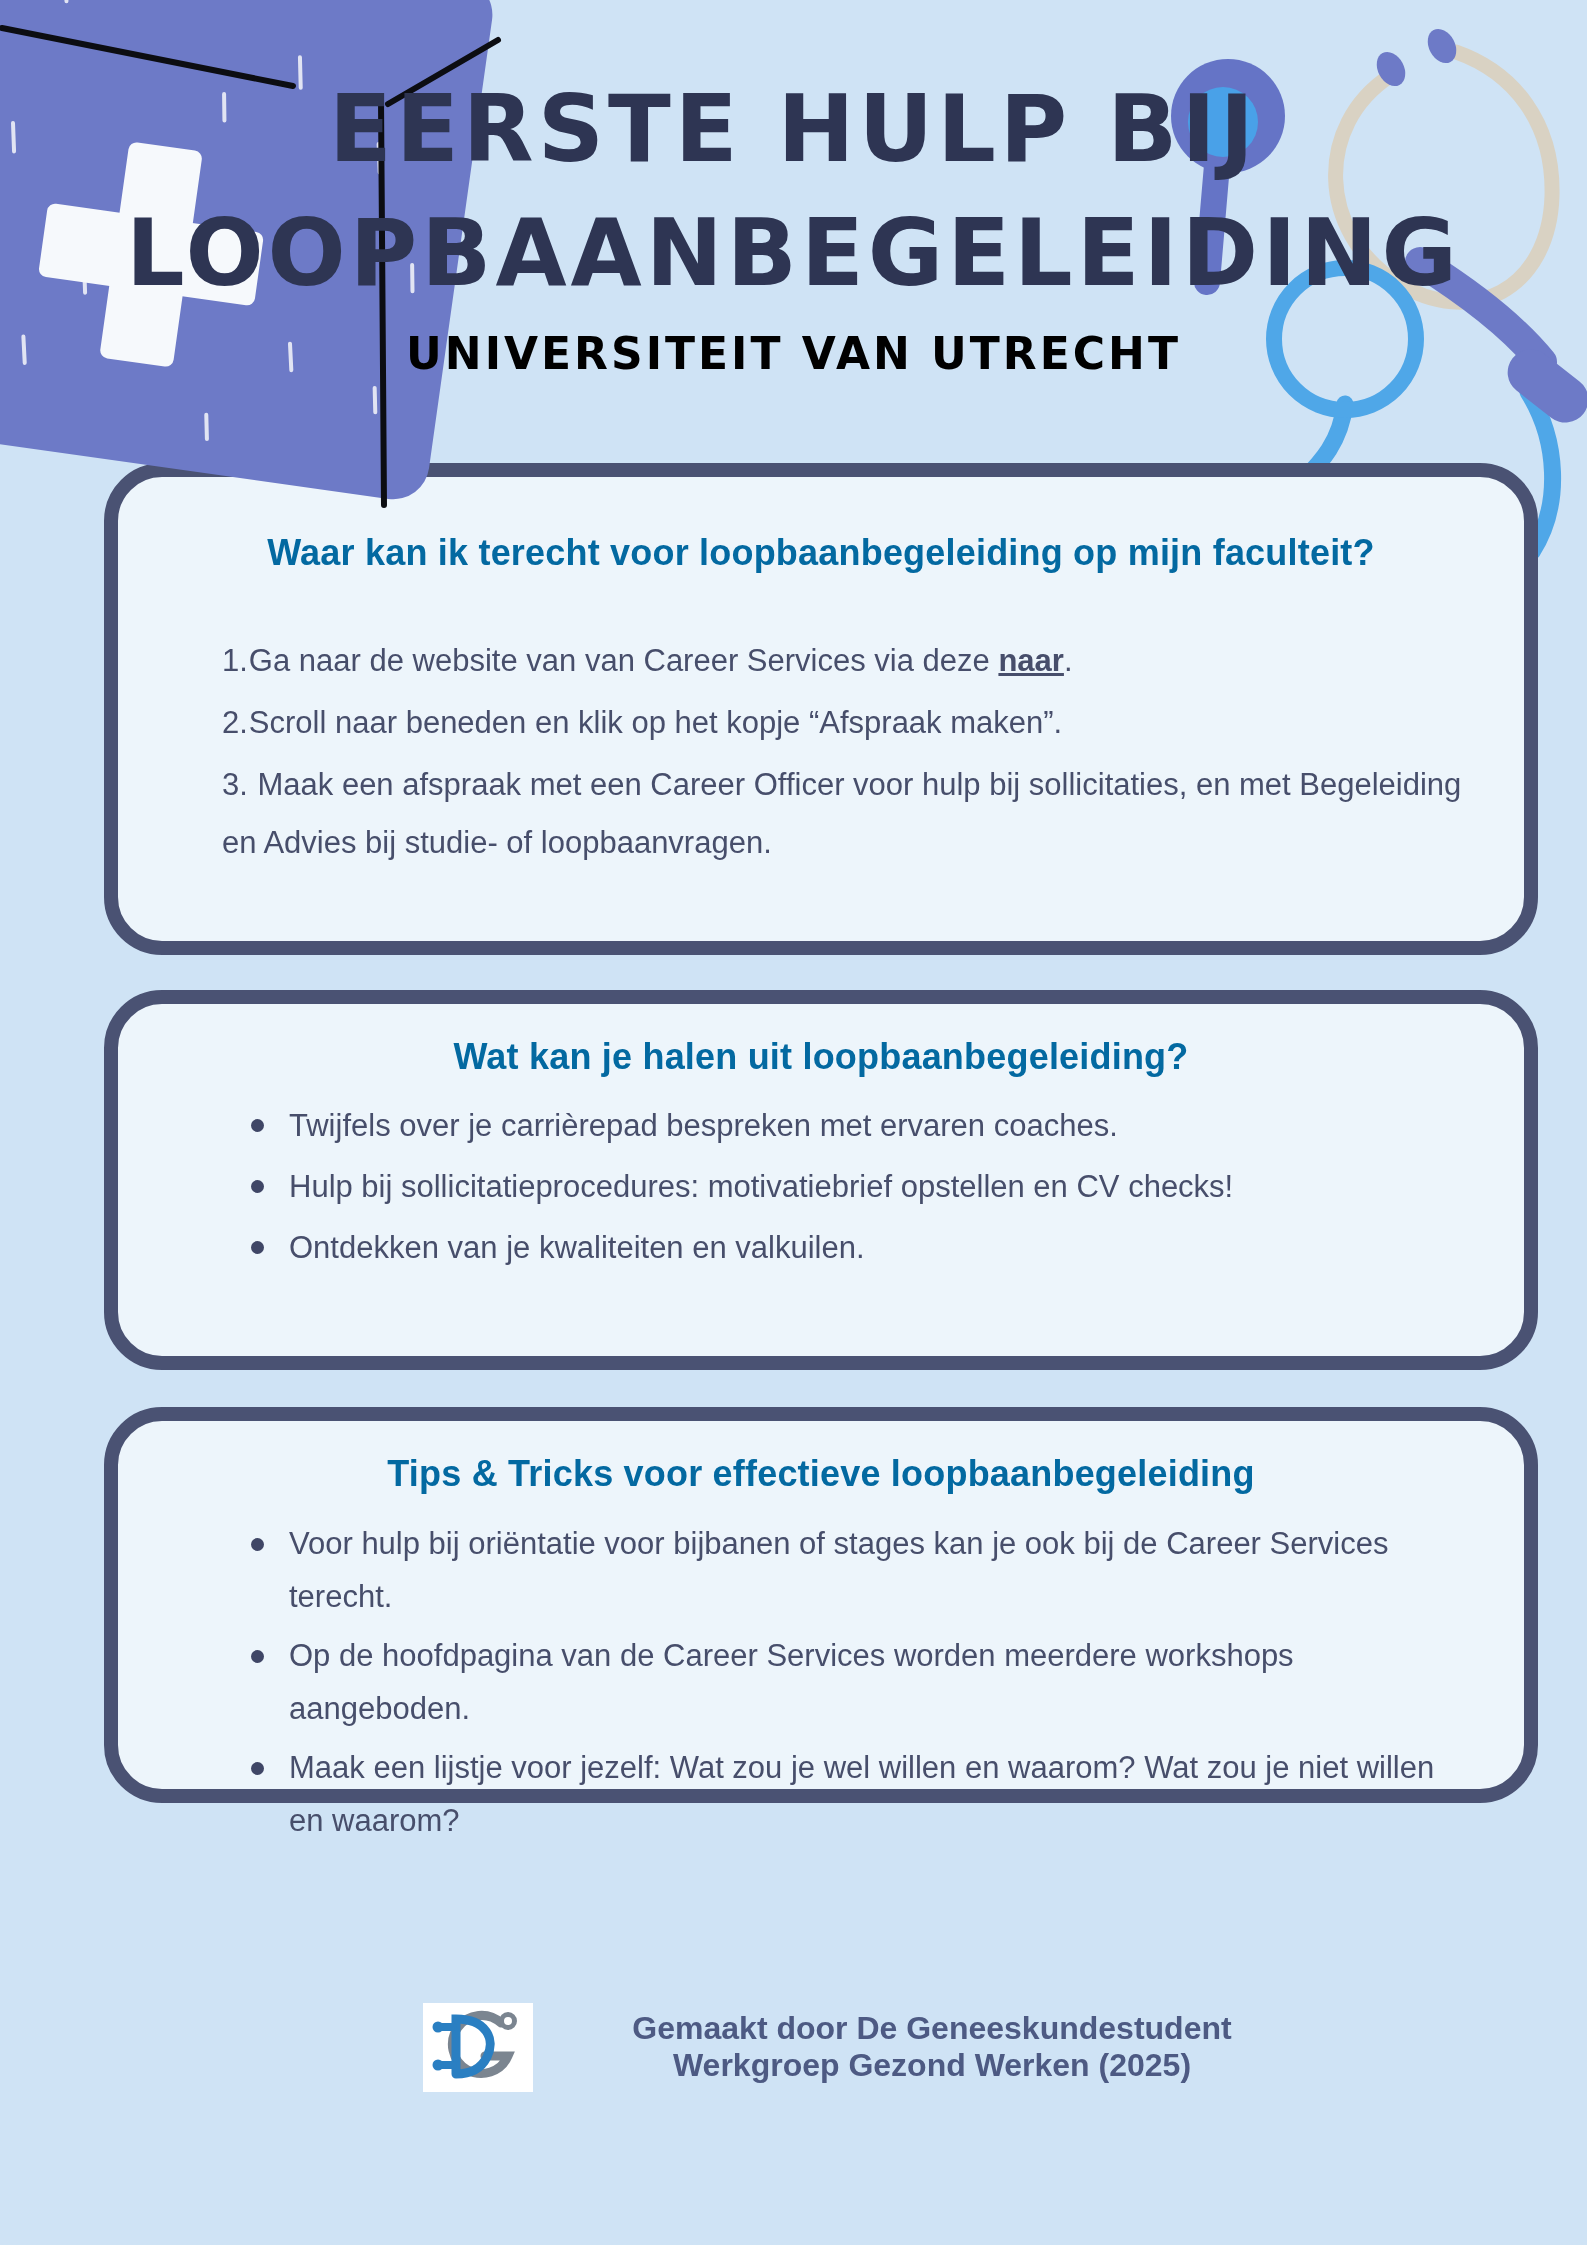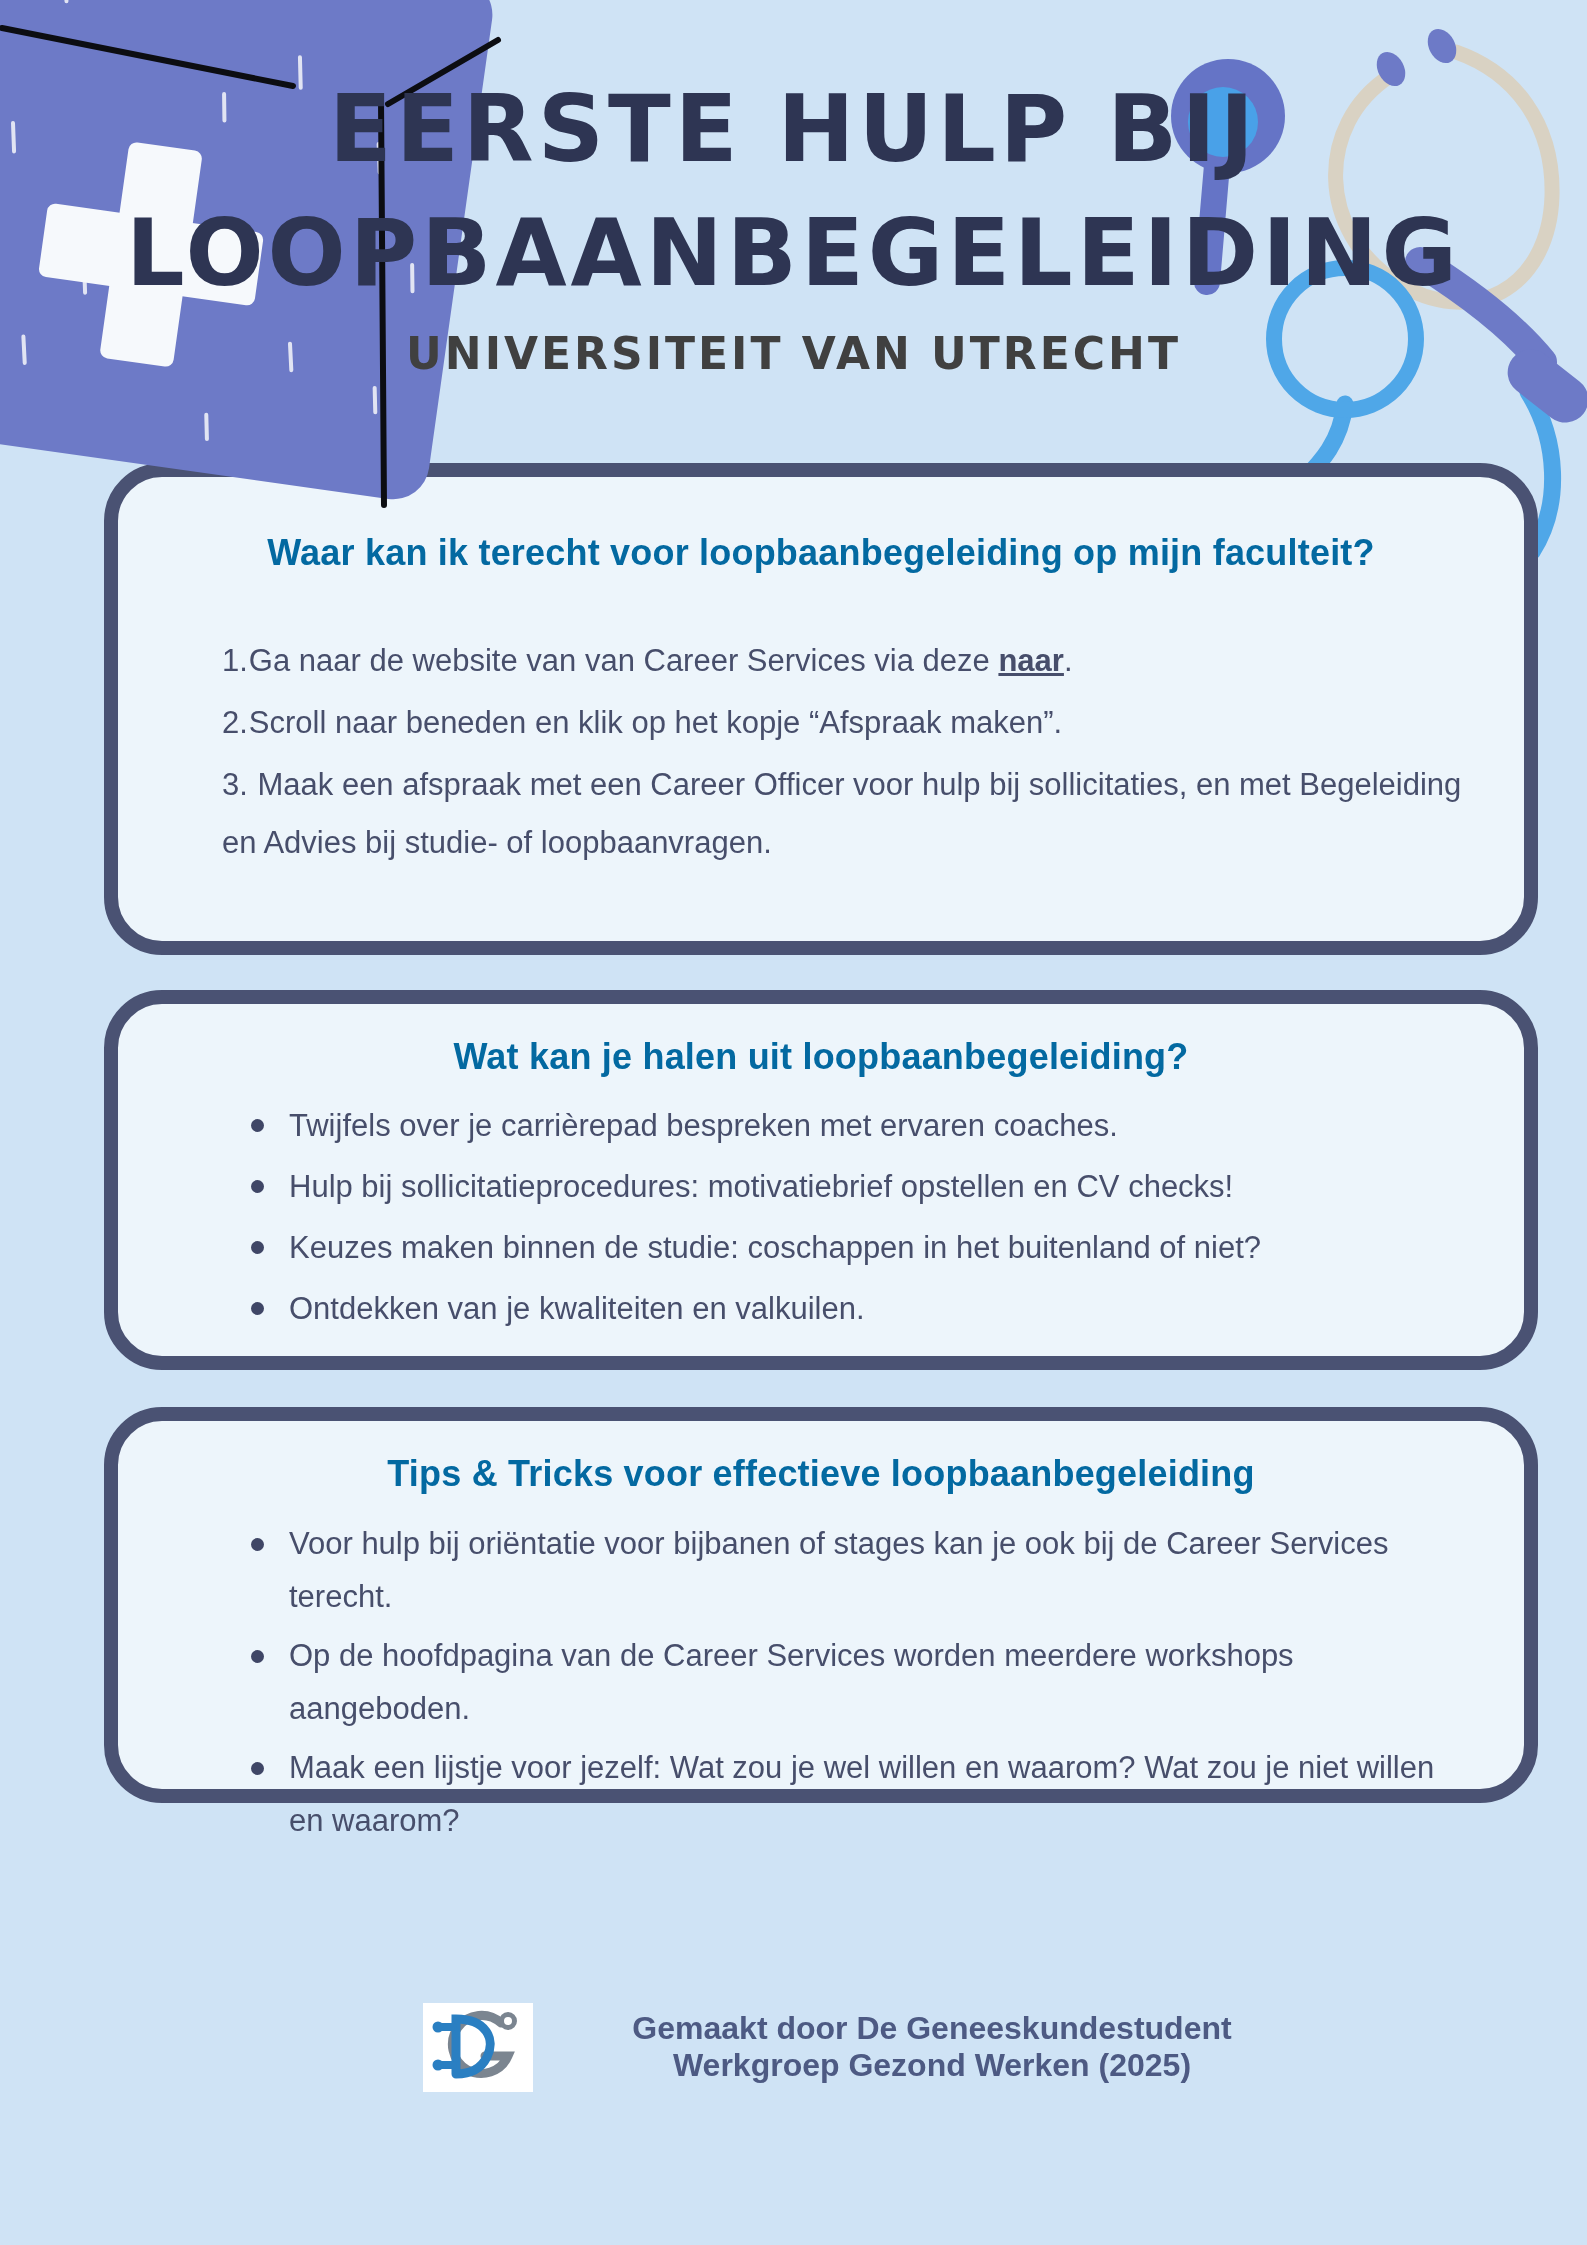--- a/index.html
+++ b/index.html
@@ -12,21 +12,21 @@
   .deco{position:absolute;left:0;top:0;z-index:0;pointer-events:none;}
   .kit{position:absolute;left:0;top:0;z-index:2;pointer-events:none;}
   .poster-title{
     position:absolute;top:68px;left:0;width:100%;text-align:center;z-index:3;
     font-family:"DejaVu Sans",sans-serif;font-weight:bold;
     font-size:92px;line-height:124px;letter-spacing:4px;color:#2e3553;margin:0;
   }
   .poster-subtitle{
     position:absolute;top:328px;left:0;width:100%;text-align:center;z-index:3;
     font-family:"DejaVu Sans",sans-serif;font-weight:bold;
-    font-size:44px;letter-spacing:3px;color:#404040;
+    font-size:44px;letter-spacing:3px;color:#000000;
   }
   .card{
     position:absolute;left:104px;width:1434px;box-sizing:border-box;
     background:#edf5fb;border:14px solid #4a5273;border-radius:58px;z-index:1;
   }
   .card h2{
     margin:0;text-align:center;font-weight:bold;
     font-size:36px;color:#0369a1;letter-spacing:0.2px;
   }
   .card-1{top:463px;height:492px;}
@@ -123,21 +123,20 @@
     <li><span class="num">2.</span><span>Scroll naar beneden en klik op het kopje “Afspraak maken”.</span></li>
     <li><span class="num">3.</span><span> Maak een afspraak met een Career Officer voor hulp bij sollicitaties, en met Begeleiding en Advies bij studie- of loopbaanvragen.</span></li>
   </ol>
 </section>
 
 <section class="card card-2">
   <h2>Wat kan je halen uit loopbaanbegeleiding?</h2>
   <ul class="bullets body-text">
     <li><span>Twijfels over je carrièrepad bespreken met ervaren coaches.</span></li>
     <li><span>Hulp bij sollicitatieprocedures: motivatiebrief opstellen en CV checks!</span></li>
-    <li><span>Keuzes maken binnen de studie: coschappen in het buitenland of niet?</span></li>
     <li><span>Ontdekken van je kwaliteiten en valkuilen.</span></li>
   </ul>
 </section>
 
 <section class="card card-3">
   <h2>Tips &amp; Tricks voor effectieve loopbaanbegeleiding</h2>
   <ul class="bullets body-text">
     <li><span>Voor hulp bij oriëntatie voor bijbanen of stages kan je ook bij de Career Services terecht.</span></li>
     <li><span>Op de hoofdpagina van de Career Services worden meerdere workshops aangeboden.</span></li>
     <li><span>Maak een lijstje voor jezelf: Wat zou je wel willen en waarom? Wat zou je niet willen en waarom?</span></li>

